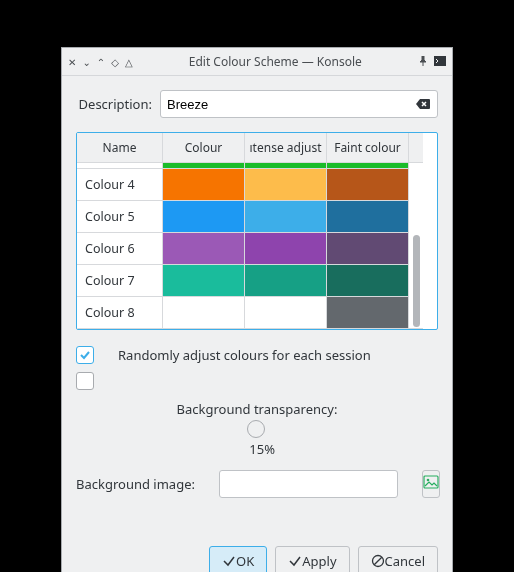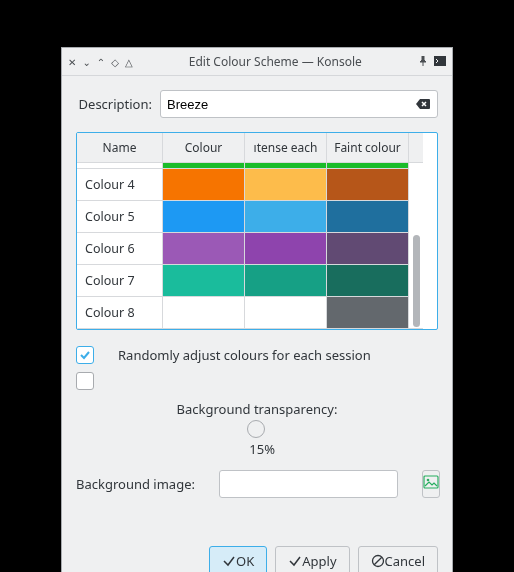--- a/index.html
+++ b/index.html
@@ -217,21 +217,21 @@
               <path d="M6 5 L10 9 M10 5 L6 9" stroke="#fff" stroke-width="1.5"></path>
             </svg>
         </span>
       </div>
     </div>
 
     <div class="table-wrap">
       <div class="table" id="colour-table">
           <div class="th">Name</div>
           <div class="th">Colour</div>
-          <div class="th">ıtense each</div>
+          <div class="th">ıtense adjust</div>
           <div class="th">Faint colour</div>
           <div class="th" style="border-right: none;"></div>
           <div class="td first-row"></div>
           <div class="swatch first-row" style="background: rgb(26, 188, 42); height: 6px;"></div>
           <div class="swatch first-row" style="background: rgb(26, 188, 42); height: 6px;"></div>
           <div class="swatch first-row" style="background: rgb(26, 188, 42); height: 6px;"></div>
           <div class="scroll-cell">
             <div class="scroll-thumb"></div>
           </div>
           <div class="td">Colour 4</div>

